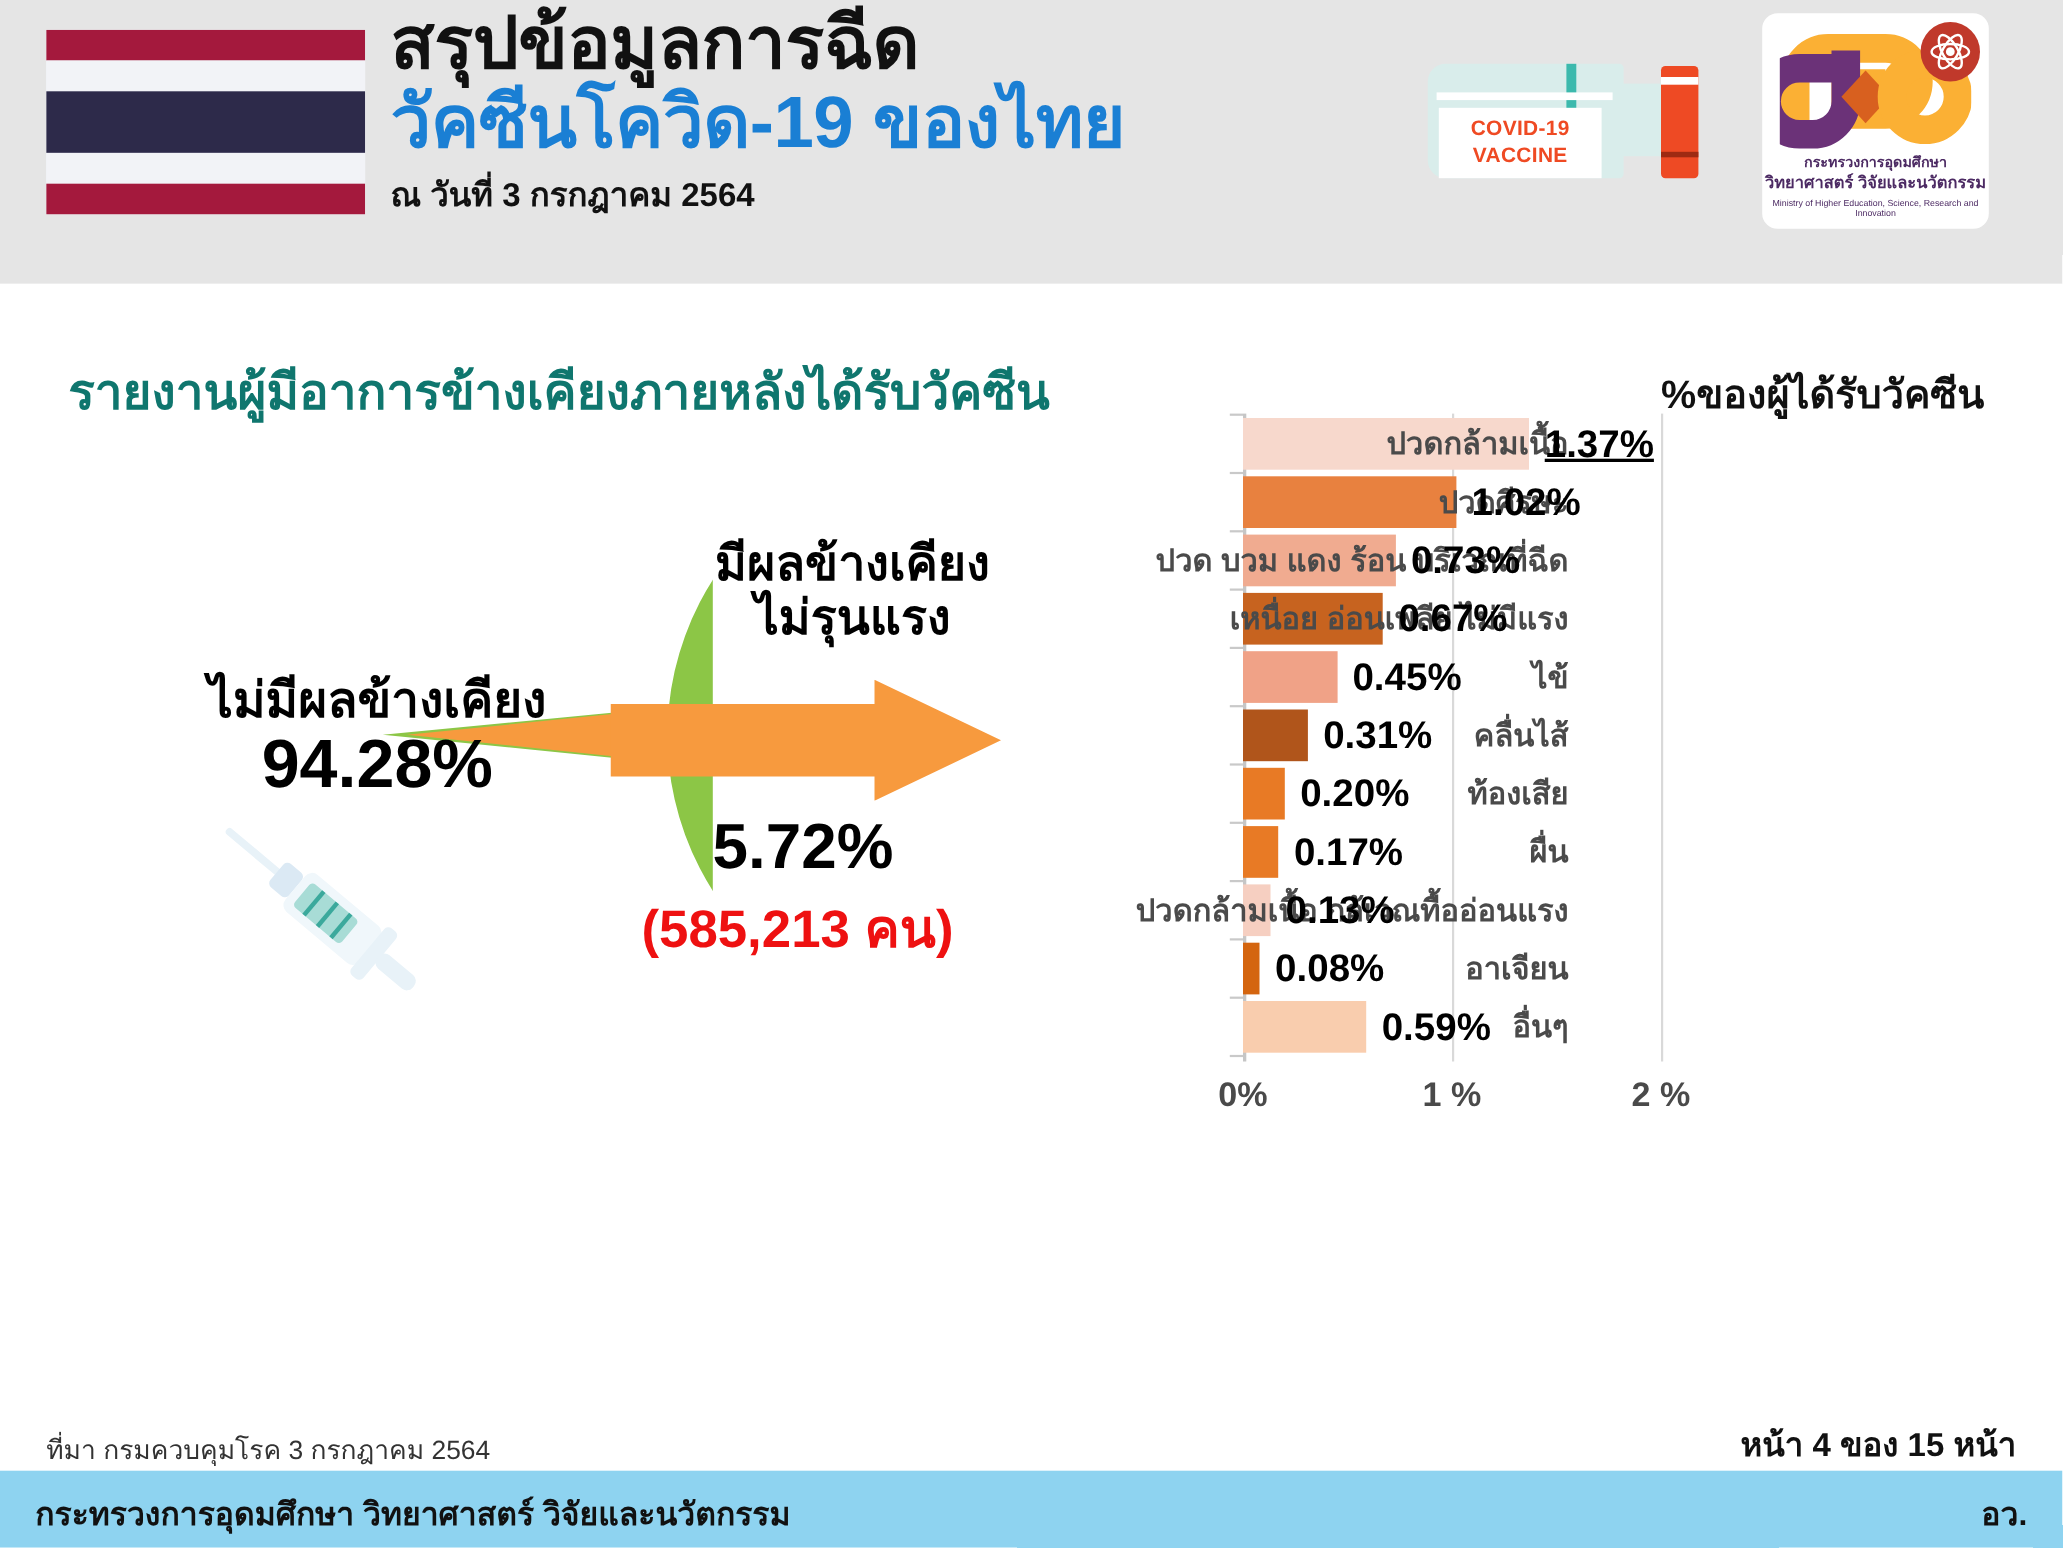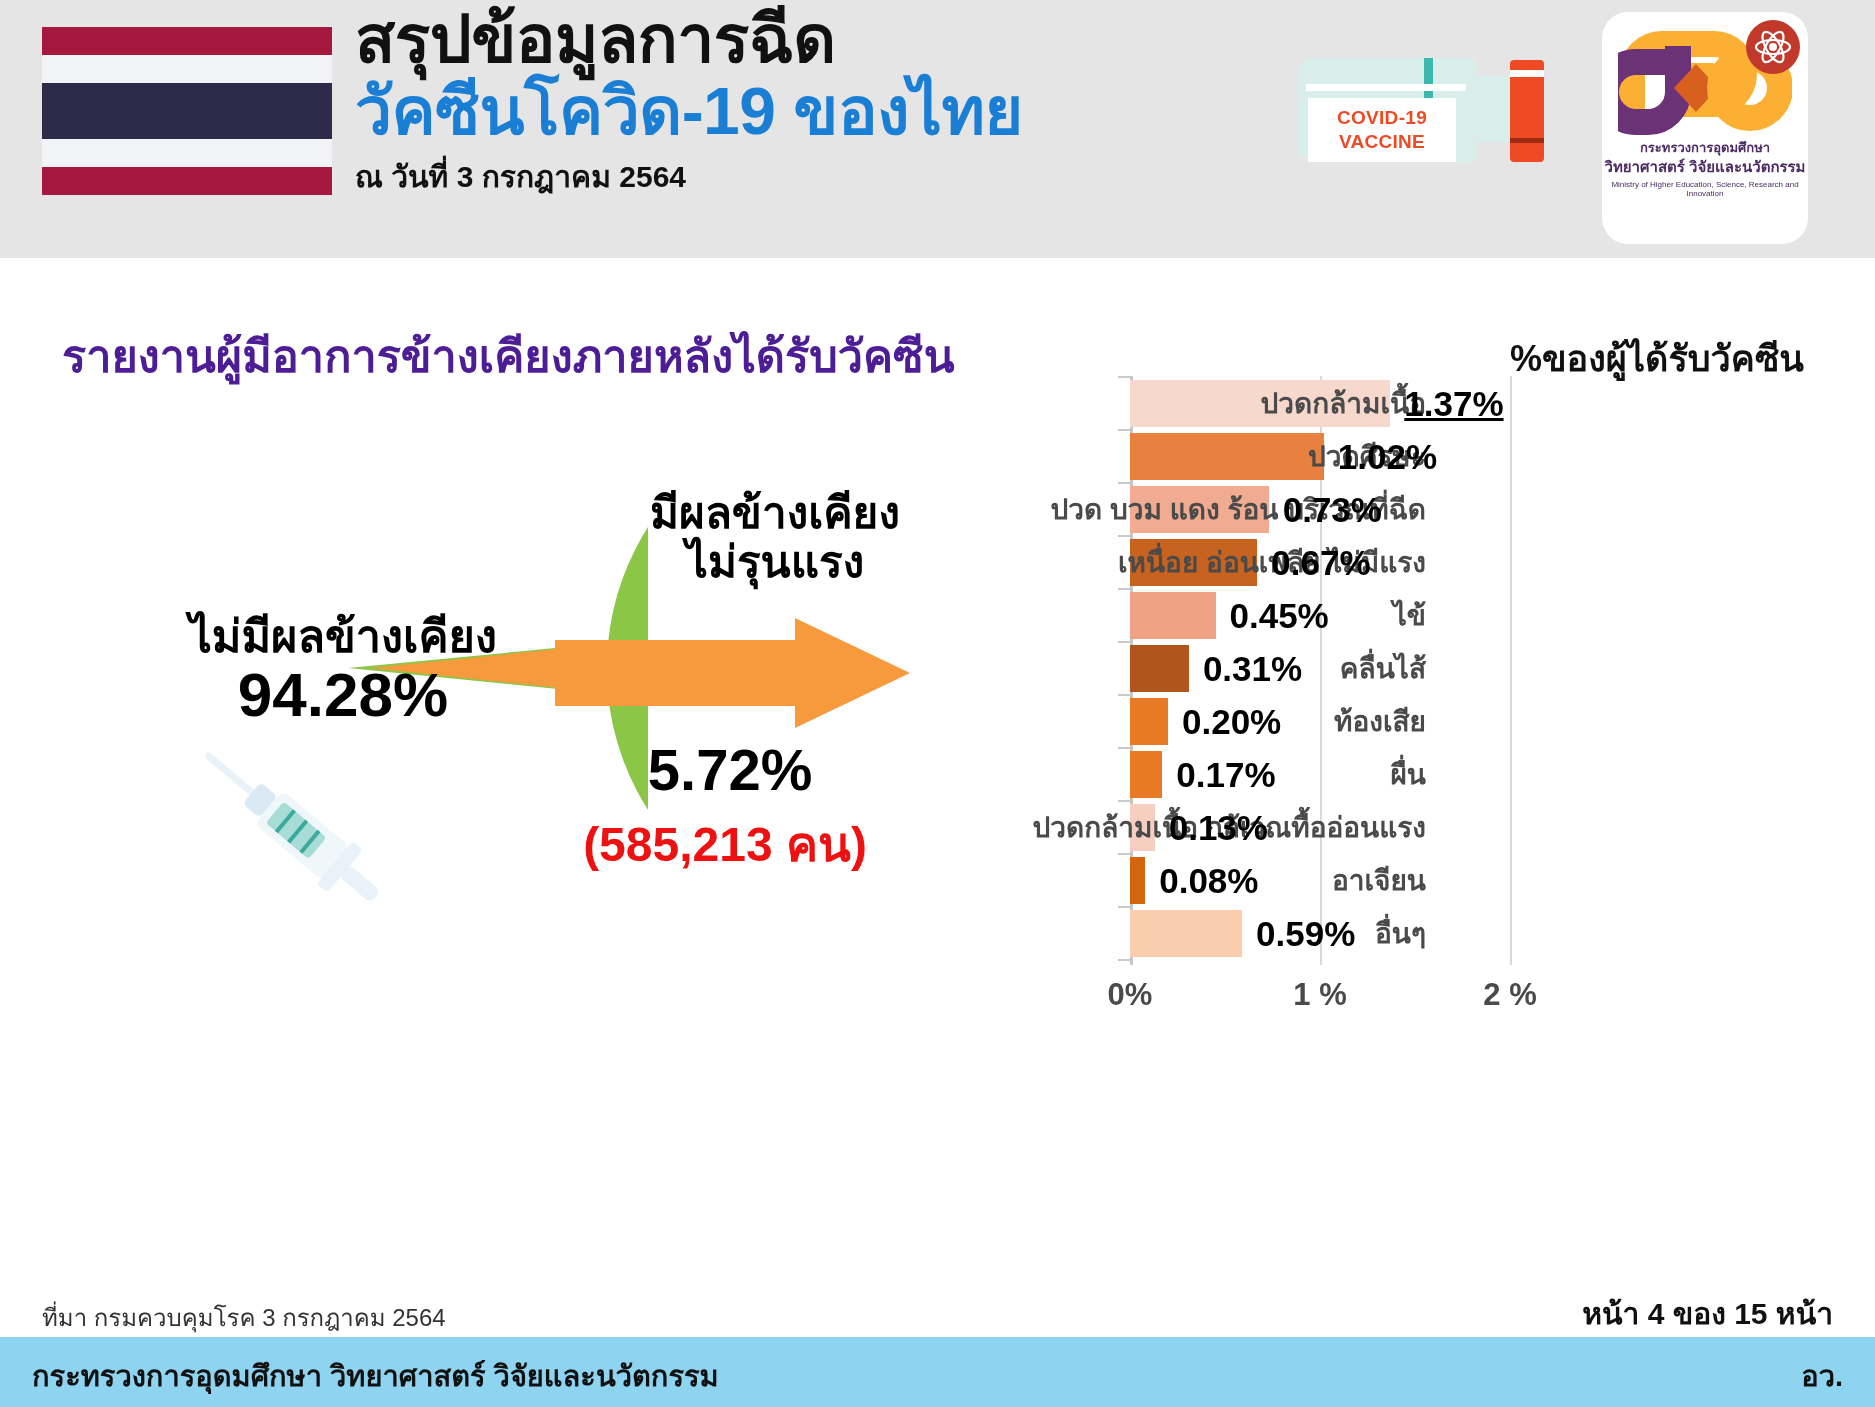--- a/index.html
+++ b/index.html
@@ -58,38 +58,38 @@
   }
   #vial .cap{
     position:absolute;left:212px;top:20px;width:34px;height:102px;
     background:#ee4a24;border-radius:4px;
   }
   #vial .cap-notch{position:absolute;left:212px;top:30px;width:34px;height:7px;background:#ffffff;}
   #vial .cap-line{position:absolute;left:212px;top:98px;width:34px;height:5px;background:#9e2a12;}
 
   
   #logo{
-    position:absolute;left:1602px;top:12px;width:206px;height:232px;
-    background:#ffffff;border-radius:26px;overflow:hidden;
+    position:absolute;left:1602px;top:12px;width:206px;height:196px;
+    background:#ffffff;border-radius:14px;overflow:hidden;
   }
   #logo .mark{position:absolute;left:16px;top:18px;width:174px;height:108px;}
   #logo .atom{
     position:absolute;right:8px;top:8px;width:54px;height:54px;border-radius:50%;
     background:#c0392b;display:flex;align-items:center;justify-content:center;
   }
   #logo .th1{position:absolute;left:0;right:0;top:128px;text-align:center;font-size:13px;font-weight:bold;color:#4c2a63;line-height:1.18;}
   #logo .th2{position:absolute;left:0;right:0;top:146px;text-align:center;font-size:15px;font-weight:bold;color:#4c2a63;line-height:1.18;}
   #logo .en{position:absolute;left:0;right:0;top:168px;text-align:center;font-size:8px;color:#4c2a63;}
 
   
   #main{position:absolute;left:0;top:258px;width:1875px;height:1020px;background:#ffffff;}
 
   #section-heading{
     position:absolute;left:62px;top:62px;
-    font-size:45px;font-weight:bold;color:#4c1d95;white-space:nowrap;
+    font-size:45px;font-weight:bold;color:#0f766e;white-space:nowrap;
   }
   #chart-title{
     position:absolute;left:1510px;top:72px;
     font-size:36px;font-weight:bold;color:#111111;white-space:nowrap;
   }
 
   
   #pie-wrap{position:absolute;left:48px;top:140px;width:600px;height:540px;}
   #pie-labels{position:absolute;left:95px;top:215px;width:400px;text-align:center;z-index:5;}
   #pie-label-text{font-size:45px;font-weight:bold;color:#000;line-height:1.05;white-space:nowrap;}

